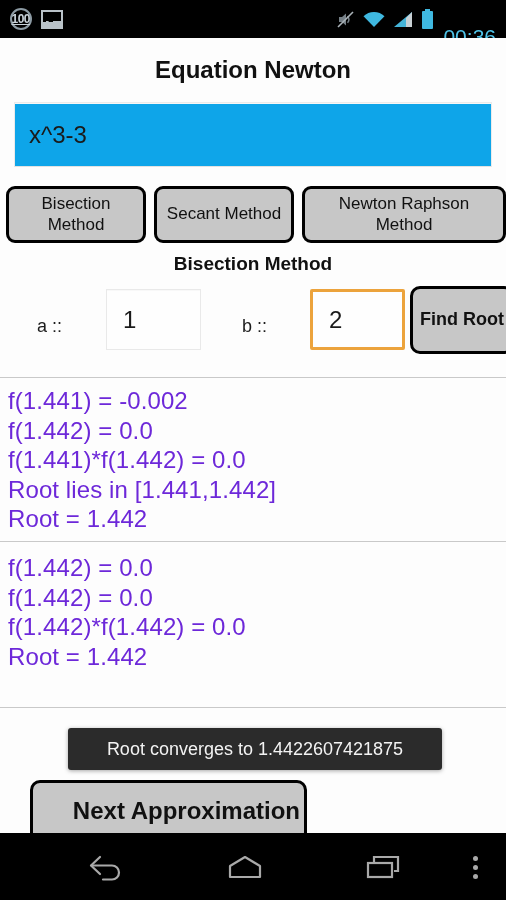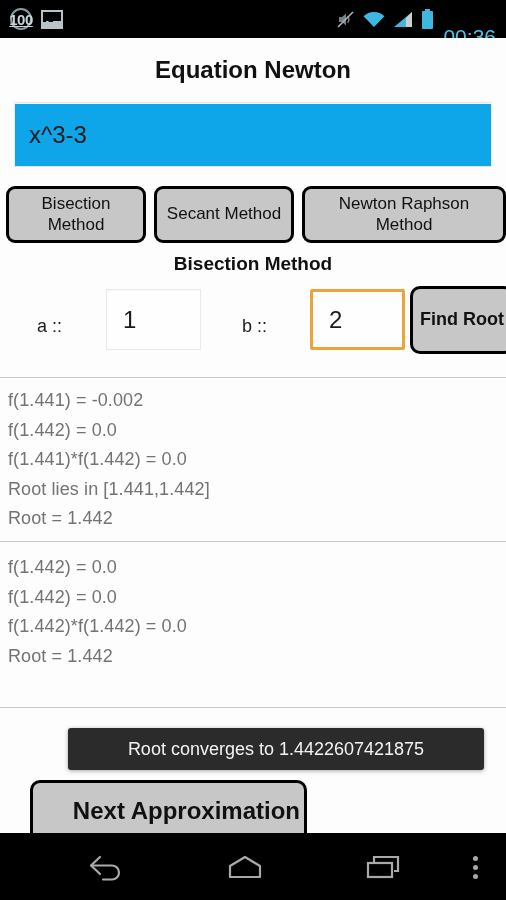--- a/index.html
+++ b/index.html
@@ -26,22 +26,22 @@
   .status-right {
     margin-left: auto;
     display: flex;
     align-items: center;
     gap: 7px;
   }
   .ic-100 {
     width: 22px; height: 22px;
     border: 2px solid #8c9aa3;
     border-radius: 50%;
-    display: flex; align-items: center; justify-content: center;
-    font-size: 15px; font-weight: bold; color: #c9d3da;
+    display: flex; align-items: center; justify-content: flex-end;
+    font-size: 12px; font-weight: bold; color: #c9d3da;
     letter-spacing: -0.5px;
     text-decoration: underline;
   }
   .ic-gallery {
     width: 22px; height: 19px;
     border: 2px solid #b9c2c8;
     position: relative;
     overflow: hidden;
   }
   .ic-gallery::after {
@@ -181,31 +181,31 @@
     background: #c9c9c9;
   }
 
   .results { position: absolute; left: 0; top: 0; width: 506px; }
   .result-block {
     position: absolute;
     left: 8px;
     width: 498px;
   }
   .result-line {
-    font-size: 18px;
-    color: #737373;
+    font-size: 24px;
+    color: #6d28d9;
     line-height: 29.5px;
     white-space: nowrap;
     letter-spacing: 0.1px;
   }
 
   .toast {
     position: absolute;
     left: 68px; top: 690px;
-    width: 416px; height: 42px;
+    width: 374px; height: 42px;
     background: #2b2b2b;
     border-radius: 3px;
     display: flex;
     align-items: center;
     justify-content: center;
     color: #f3f3f3;
     font-size: 18px;
     box-shadow: 0 1px 4px rgba(0,0,0,0.35);
     z-index: 40;
   }

